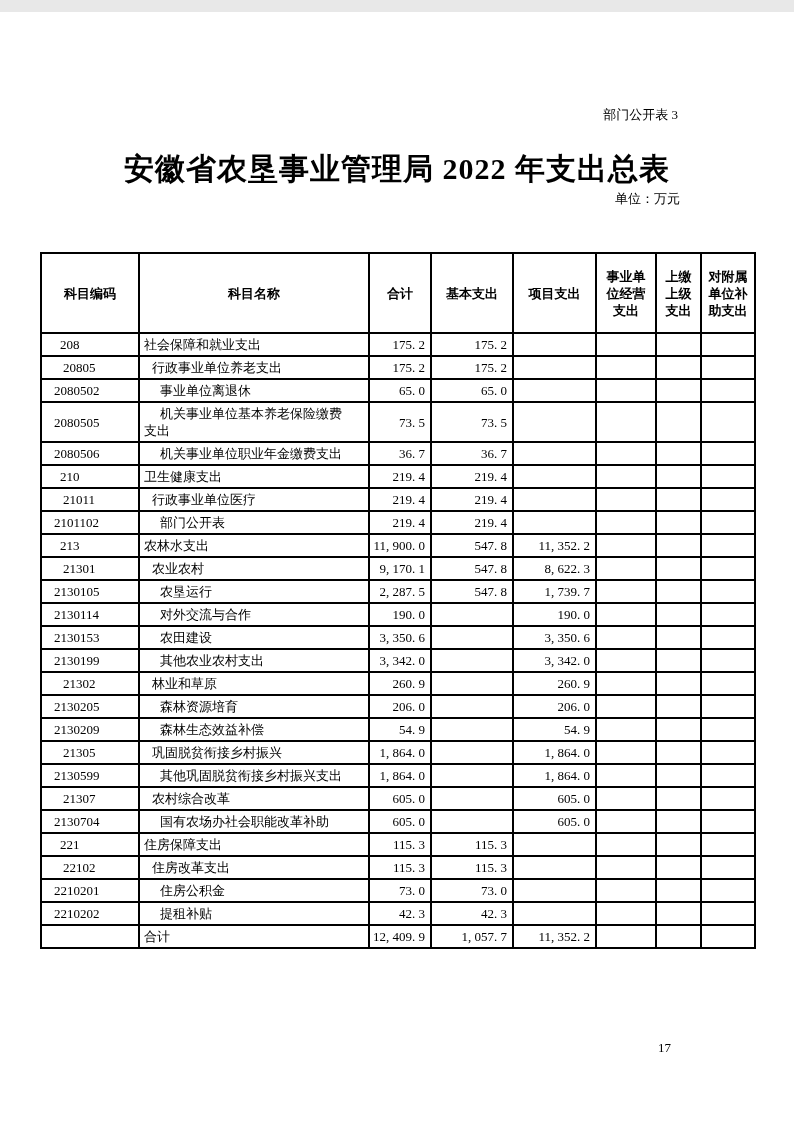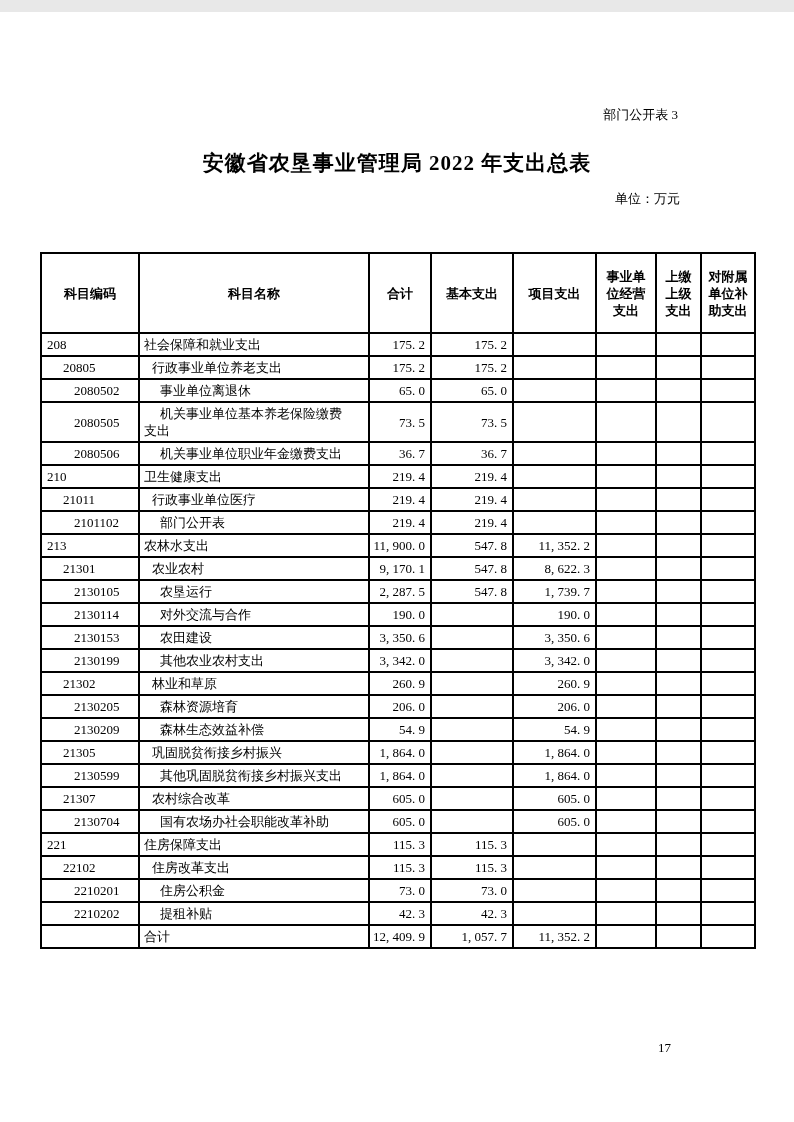--- a/index.html
+++ b/index.html
@@ -13,21 +13,21 @@
     color: #000;
     overflow: hidden;
   }
   .doc-label {
     position: absolute; top: 95px; right: 116px;
     font-size: 13px; line-height: 16px;
   }
   .page-title {
     position: absolute; top: 121px; left: 0; width: 100%;
     text-align: center;
-    font-size: 21px; font-weight: bold; letter-spacing: 1px;
+    font-size: 30px; font-weight: bold; letter-spacing: 1px;
     line-height: 32px;
   }
   .unit-label {
     position: absolute; top: 179px; right: 114px;
     font-size: 13px; line-height: 16px;
   }
   table.exp-table {
     position: absolute; left: 40px; top: 240px;
     width: 714px;
     border-collapse: collapse;
@@ -48,23 +48,23 @@
     line-height: 17px;
     padding: 2px 6px;
   }
   .exp-table td {
     height: 21px;
     line-height: 17px;
     padding-top: 2px;
     padding-bottom: 2px;
   }
   td.c-code { text-align: left; }
-  td.c-code.lvl1 { padding-left: 5px; }
+  td.c-code.lvl1 { padding-left: 18px; }
   td.c-code.lvl2 { padding-left: 21px; }
-  td.c-code.lvl3 { padding-left: 32px; }
+  td.c-code.lvl3 { padding-left: 12px; }
   td.c-name {
     text-align: left;
     padding-left: 4px; padding-right: 22px;
     white-space: pre-line;
   }
   td.c-name.lvl1 { text-indent: 0; }
   td.c-name.lvl2 { text-indent: 8px; }
   td.c-name.lvl3 { text-indent: 16px; font-family: Liberation Serif, serif; }
   td.c-num { text-align: right; padding-right: 5px; }
   .page-number {

